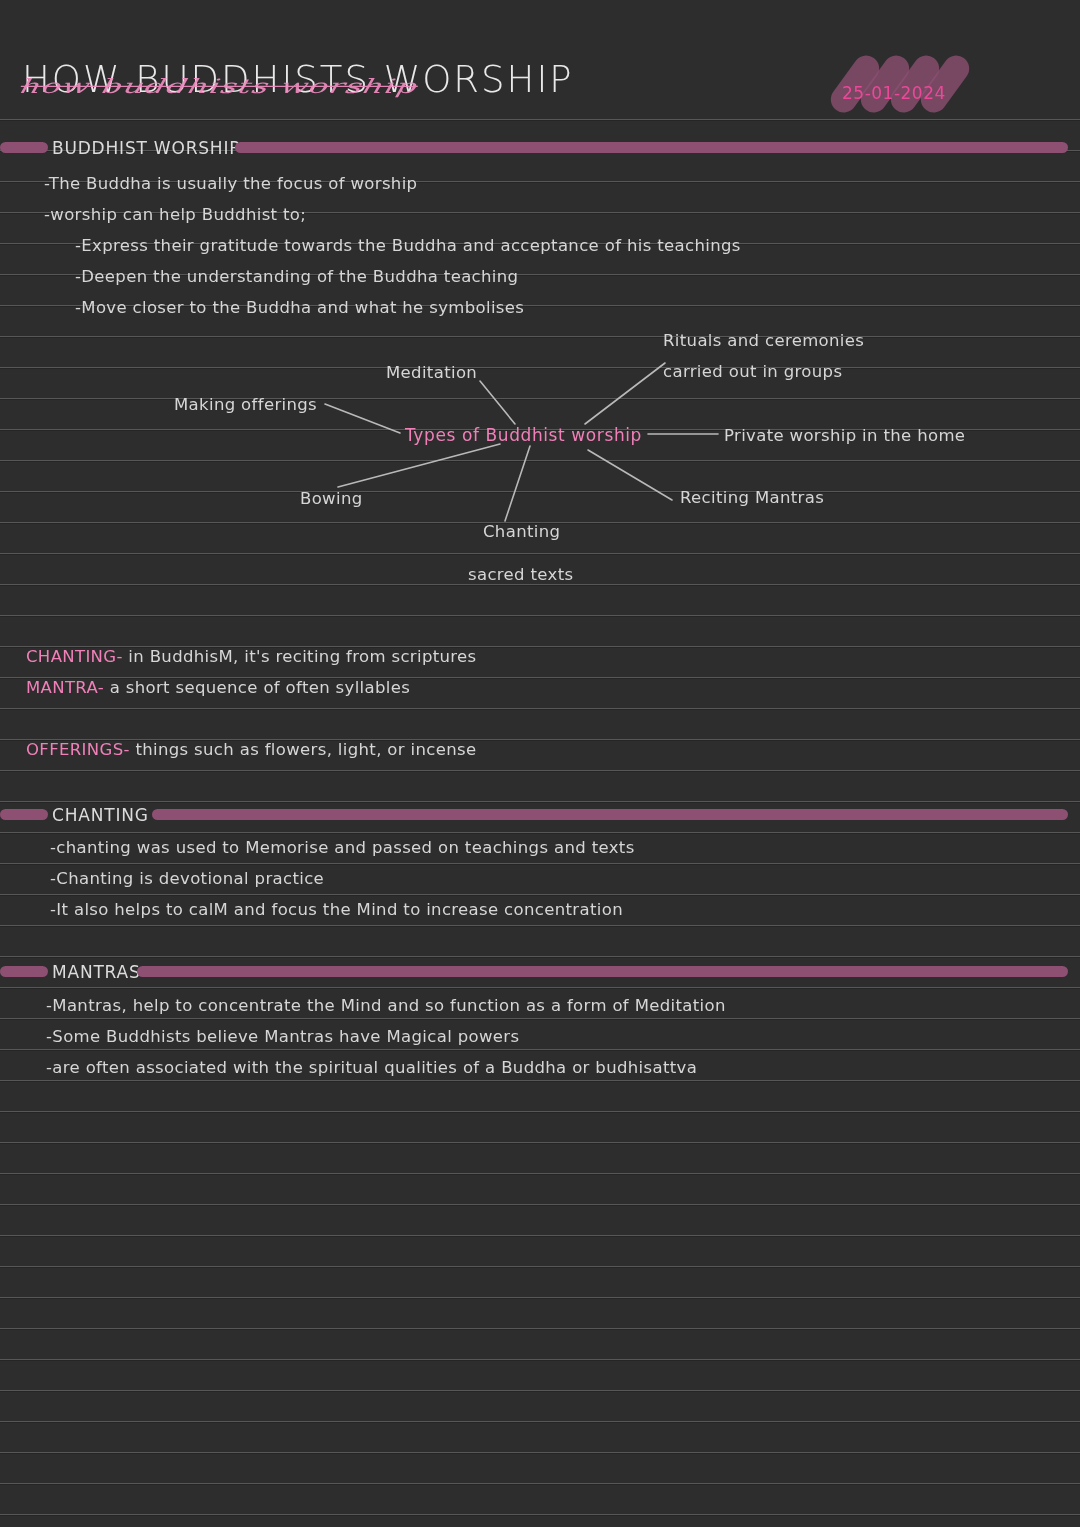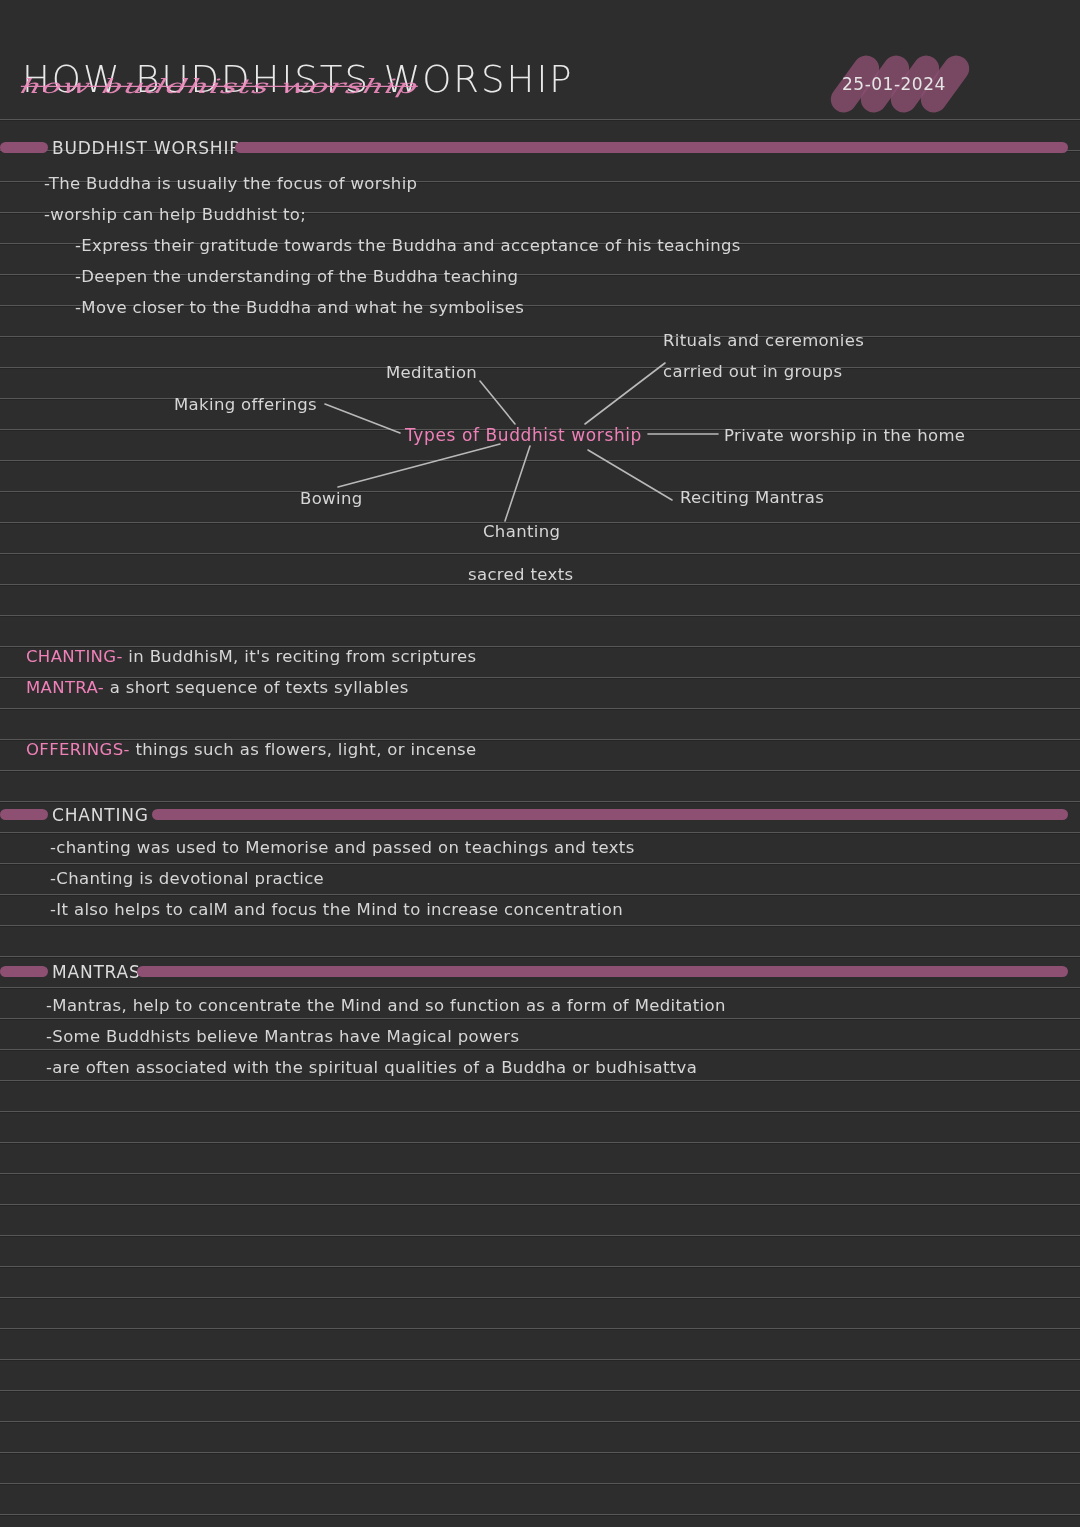--- a/index.html
+++ b/index.html
@@ -67,22 +67,22 @@
     opacity:.78;
     border-radius:13px;
     transform:rotate(36deg);
     top:-14px;
   }
   .hl.h1{left:14px;}
   .hl.h2{left:44px;}
   .hl.h3{left:74px;}
   .hl.h4{left:104px;}
   .date-text{
-    position:absolute; left:14px; top:8px;
-    font-size:17px; color:#e5e5e5; letter-spacing:.5px;
+    position:absolute; left:14px; top:17px;
+    font-size:17px; color:#ec4899; letter-spacing:.5px;
     white-space:nowrap;
   }
 
   
   .sec{position:absolute; left:0; height:22px;}
   .sec .bar-left{
     position:absolute; left:0; top:5px;
     width:48px; height:11px;
     background:#8d4f72; border-radius:6px;
   }
@@ -210,21 +210,21 @@
     <div>Chanting</div>
     <div style="margin-left:-15px;margin-top:22px;">sacred texts</div>
   </div>
 
 
   <div class="defn" style="left:26px;top:647px;">
     <span class="term">CHANTING-</span><span> in BuddhisM, it's reciting from scriptures</span>
   </div>
 
   <div class="defn" style="left:26px;top:678px;">
-    <span class="term">MANTRA-</span><span> a short sequence of texts syllables</span>
+    <span class="term">MANTRA-</span><span> a short sequence of often syllables</span>
   </div>
 
 
   <div class="defn" style="left:26px;top:740px;">
     <span class="term">OFFERINGS-</span><span> things such as flowers, light, or incense</span>
   </div>
 
   <div class="sec" style="top:804px;width:1080px;">
     <div class="bar-left"></div>
     <div class="sec-label">CHANTING</div>

